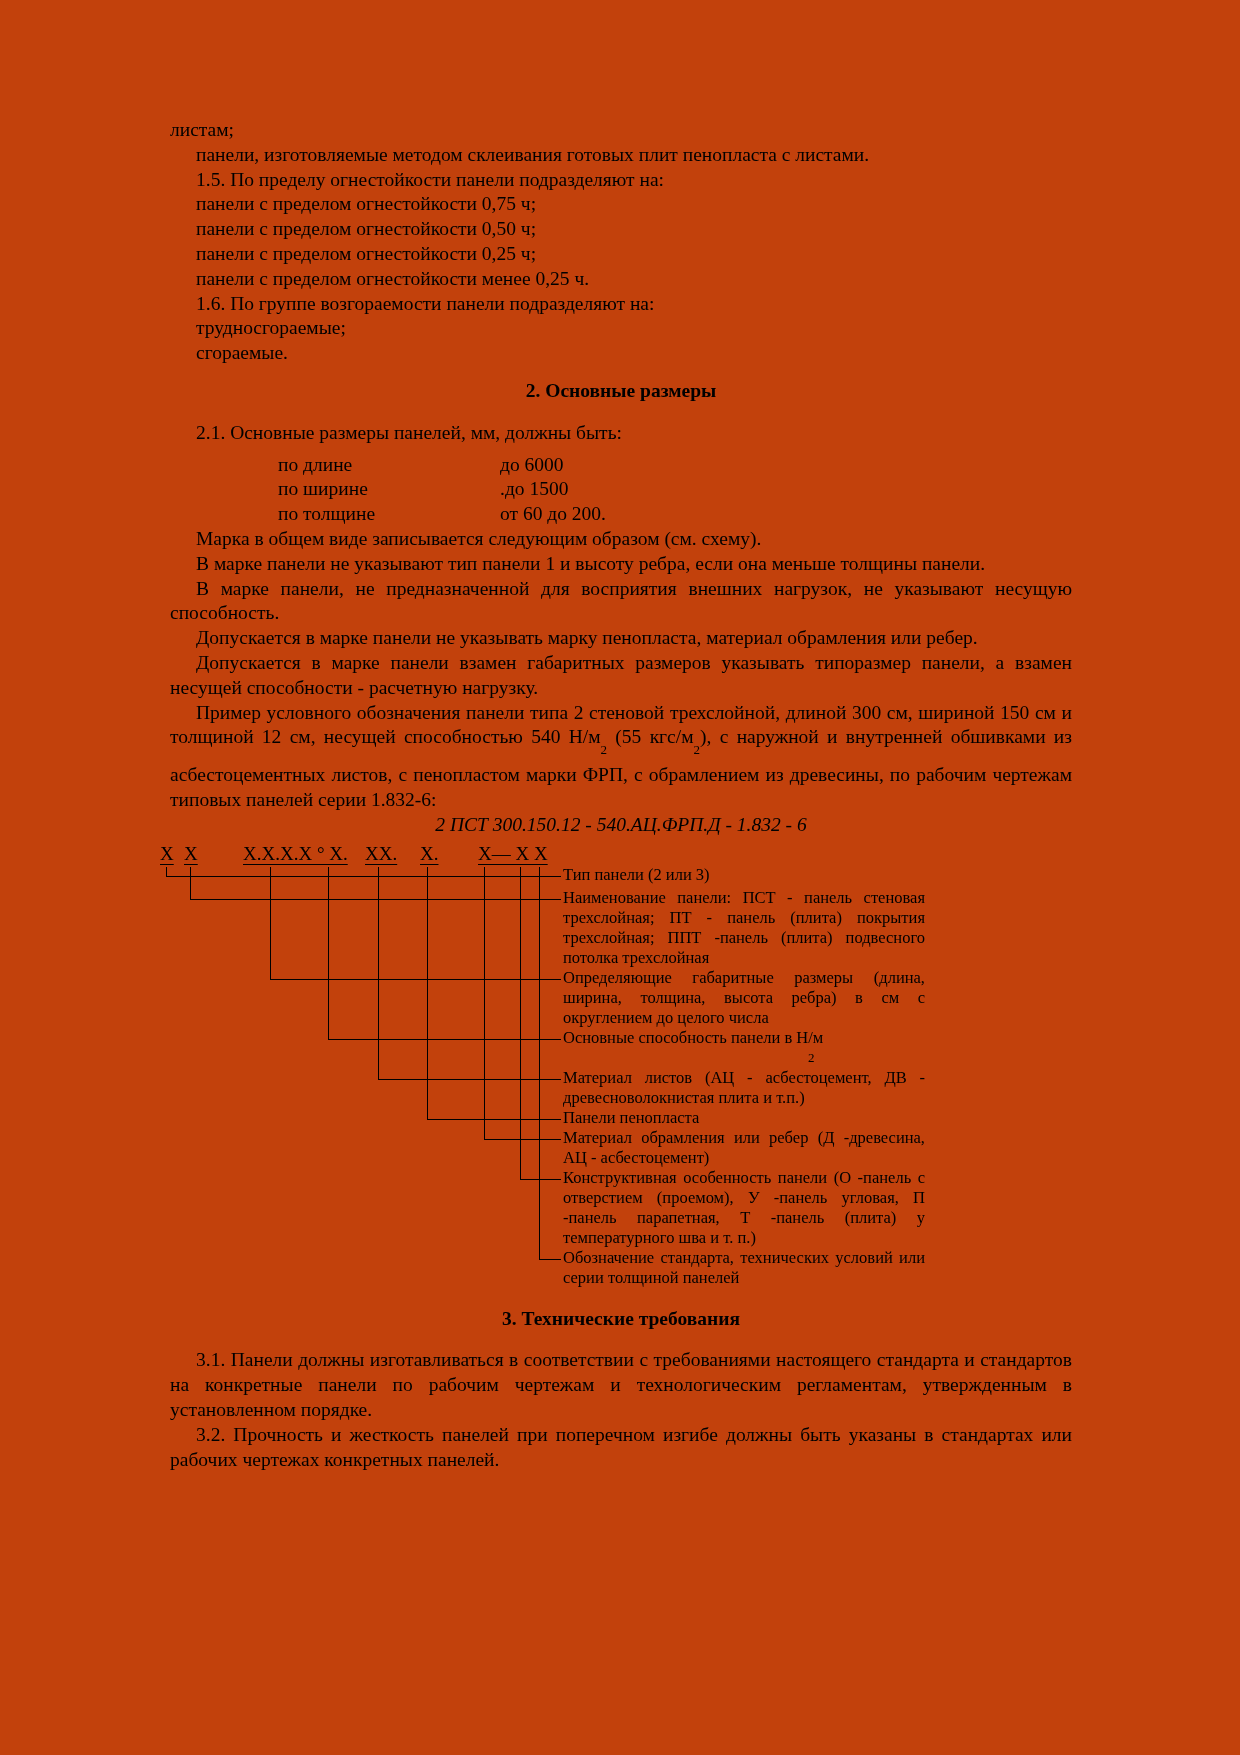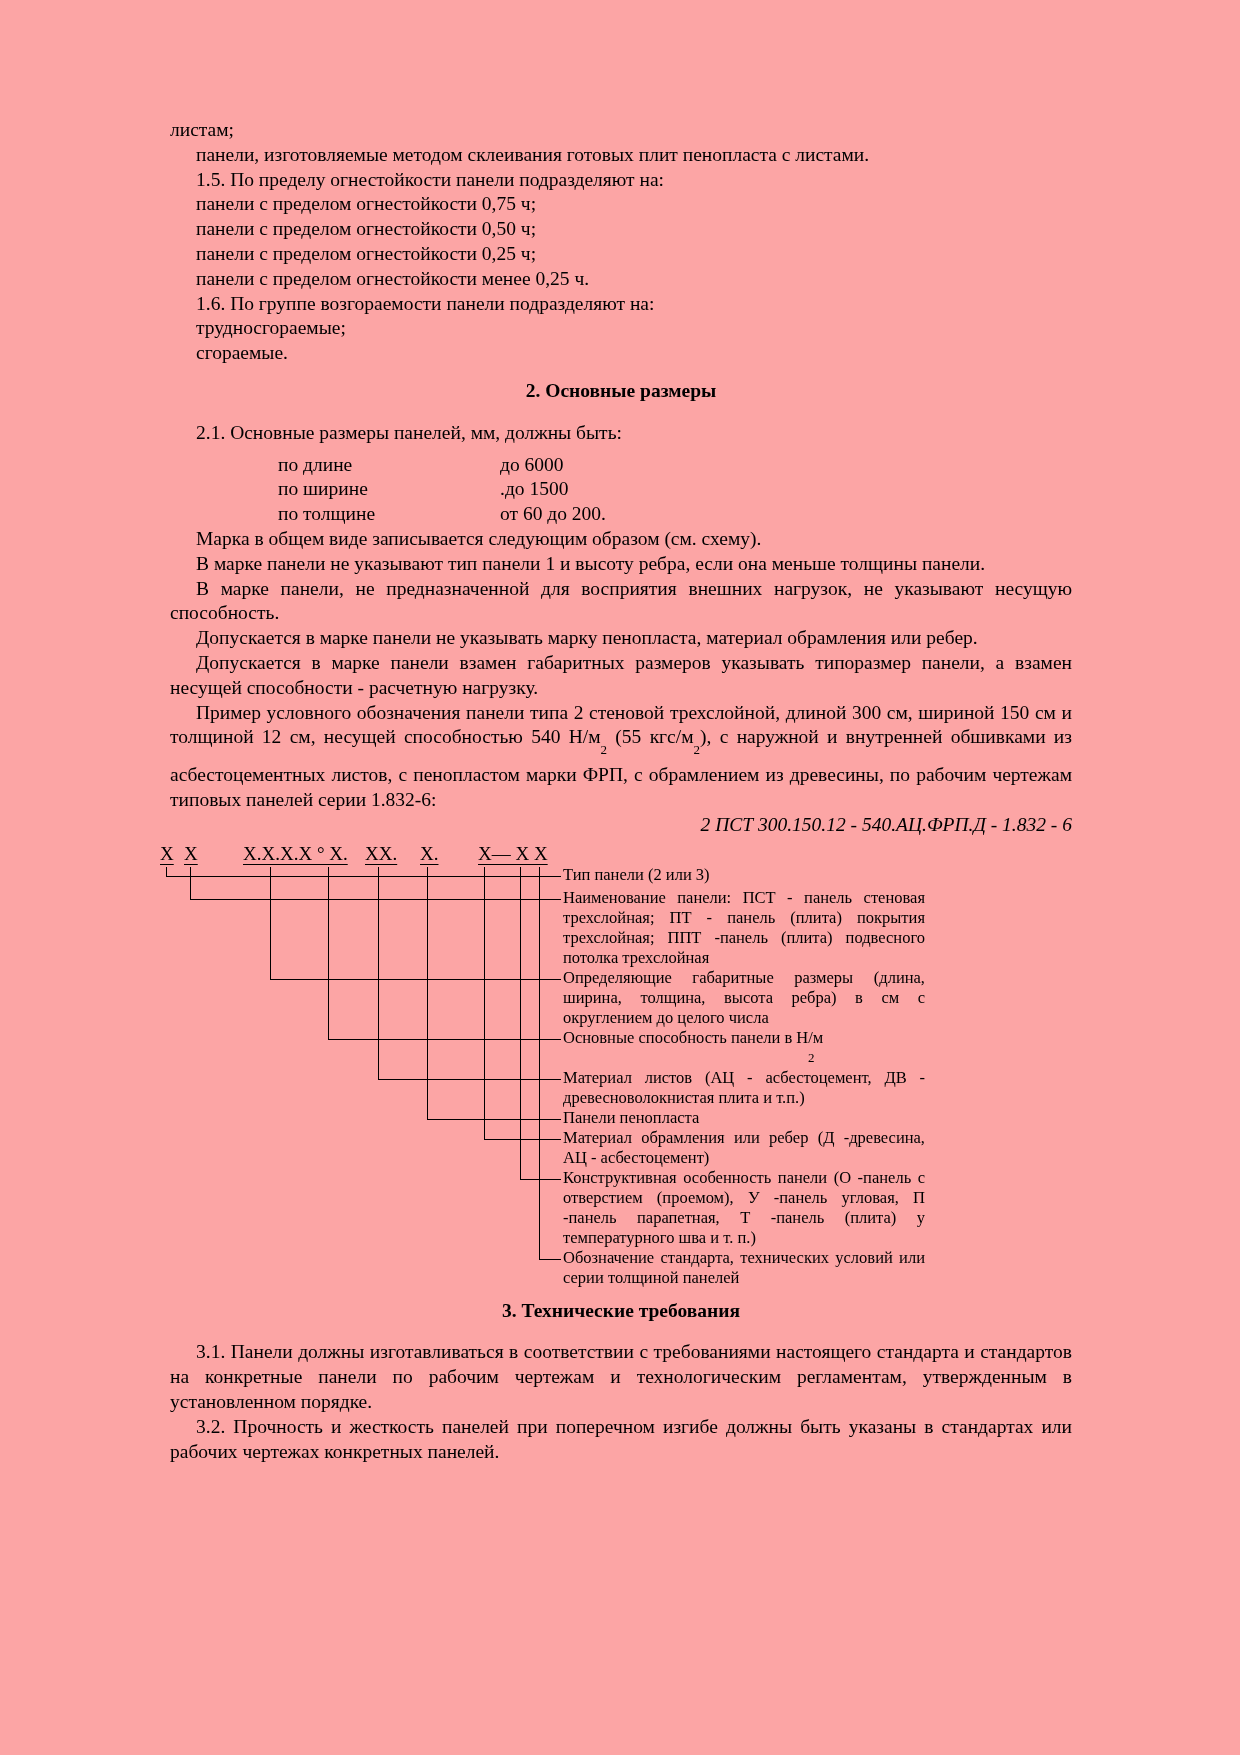--- a/index.html
+++ b/index.html
@@ -1,36 +1,36 @@
 <!DOCTYPE html>
 <html><head>
 <meta charset="utf-8">
 <style>
   html, body { margin:0; padding:0; background:#ffffff; }
   .page {
     position: relative;
     width: 1240px;
     min-height: 1755px;
     box-sizing: border-box;
-    background: #fca5a5;
+    background: #c2410c;
     padding: 118px 168px 40px 170px;
     font-family: "Liberation Serif", "DejaVu Serif", serif;
     font-size: 19.5px;
     line-height: 24.8px;
     color: #000;
   }
   .para { margin: 0; text-align: justify; text-indent: 26px; }
   .para.no-indent { text-indent: 0; }
   .heading { margin: 13px 0 17px; text-align: center; font-weight: bold; text-indent: 0; }
   .dims { margin-top: 7px; }
   .dim-row { position: relative; height: 24.8px; }
   .dim-label { position: absolute; left: 108px; }
   .dim-value { position: absolute; left: 330px; }
   .sub2 { font-size: 13px; vertical-align: -11px; }
-  .mark-example { margin: 0; text-align: right; font-style: italic; text-indent: 0; }
+  .mark-example { margin: 0; text-align: center; font-style: italic; text-indent: 0; }
 
   
   .scheme { position: relative; height: 454px; width: 918px; margin: 5px 0 0 -12px; font-size: 19px; line-height: 22px; }
   .sym { position: absolute; top: 0; text-decoration: underline; text-underline-offset: 4px; white-space: pre; }
   .vline { position: absolute; width: 0; border-left: 1.4px solid #000; }
   .hline { position: absolute; height: 0; border-top: 1.4px solid #000; }
   .scheme-labels { position: absolute; left: 405px; top: 22px; width: 362px; font-size: 16.5px; line-height: 20px; }
   .slabel { text-align: justify; }
   .slabel.mt { margin-top: 3px; }
   .nm-sub-line { display: block; margin-left: 245px; font-size: 13px; height: 20px; }
@@ -117,17 +117,17 @@
         <span class="nm-sub-line">2</span>
       </div>
       <div class="slabel">Материал листов (АЦ - асбестоцемент, ДВ - древесноволокнистая плита и т.п.)</div>
       <div class="slabel">Панели пенопласта</div>
       <div class="slabel">Материал обрамления или ребер (Д -древесина, АЦ - асбестоцемент)</div>
       <div class="slabel">Конструктивная особенность панели (О -панель с отверстием (проемом), У -панель угловая, П -панель парапетная, Т -панель (плита) у температурного шва и т. п.)</div>
       <div class="slabel">Обозначение стандарта, технических условий или серии толщиной панелей</div>
     </div>
   </div>
 
-  <div class="heading" style="margin-top:2px">3. Технические требования</div>
+  <div class="heading" style="margin-top:10px">3. Технические требования</div>
   <p class="para">3.1. Панели должны изготавливаться в соответствии с требованиями настоящего стандарта и стандартов на конкретные панели по рабочим чертежам и технологическим регламентам, утвержденным в установленном порядке.</p>
   <p class="para">3.2. Прочность и жесткость панелей при поперечном изгибе должны быть указаны в стандартах или рабочих чертежах конкретных панелей.</p>
 
 </div>
 
 </body></html>

